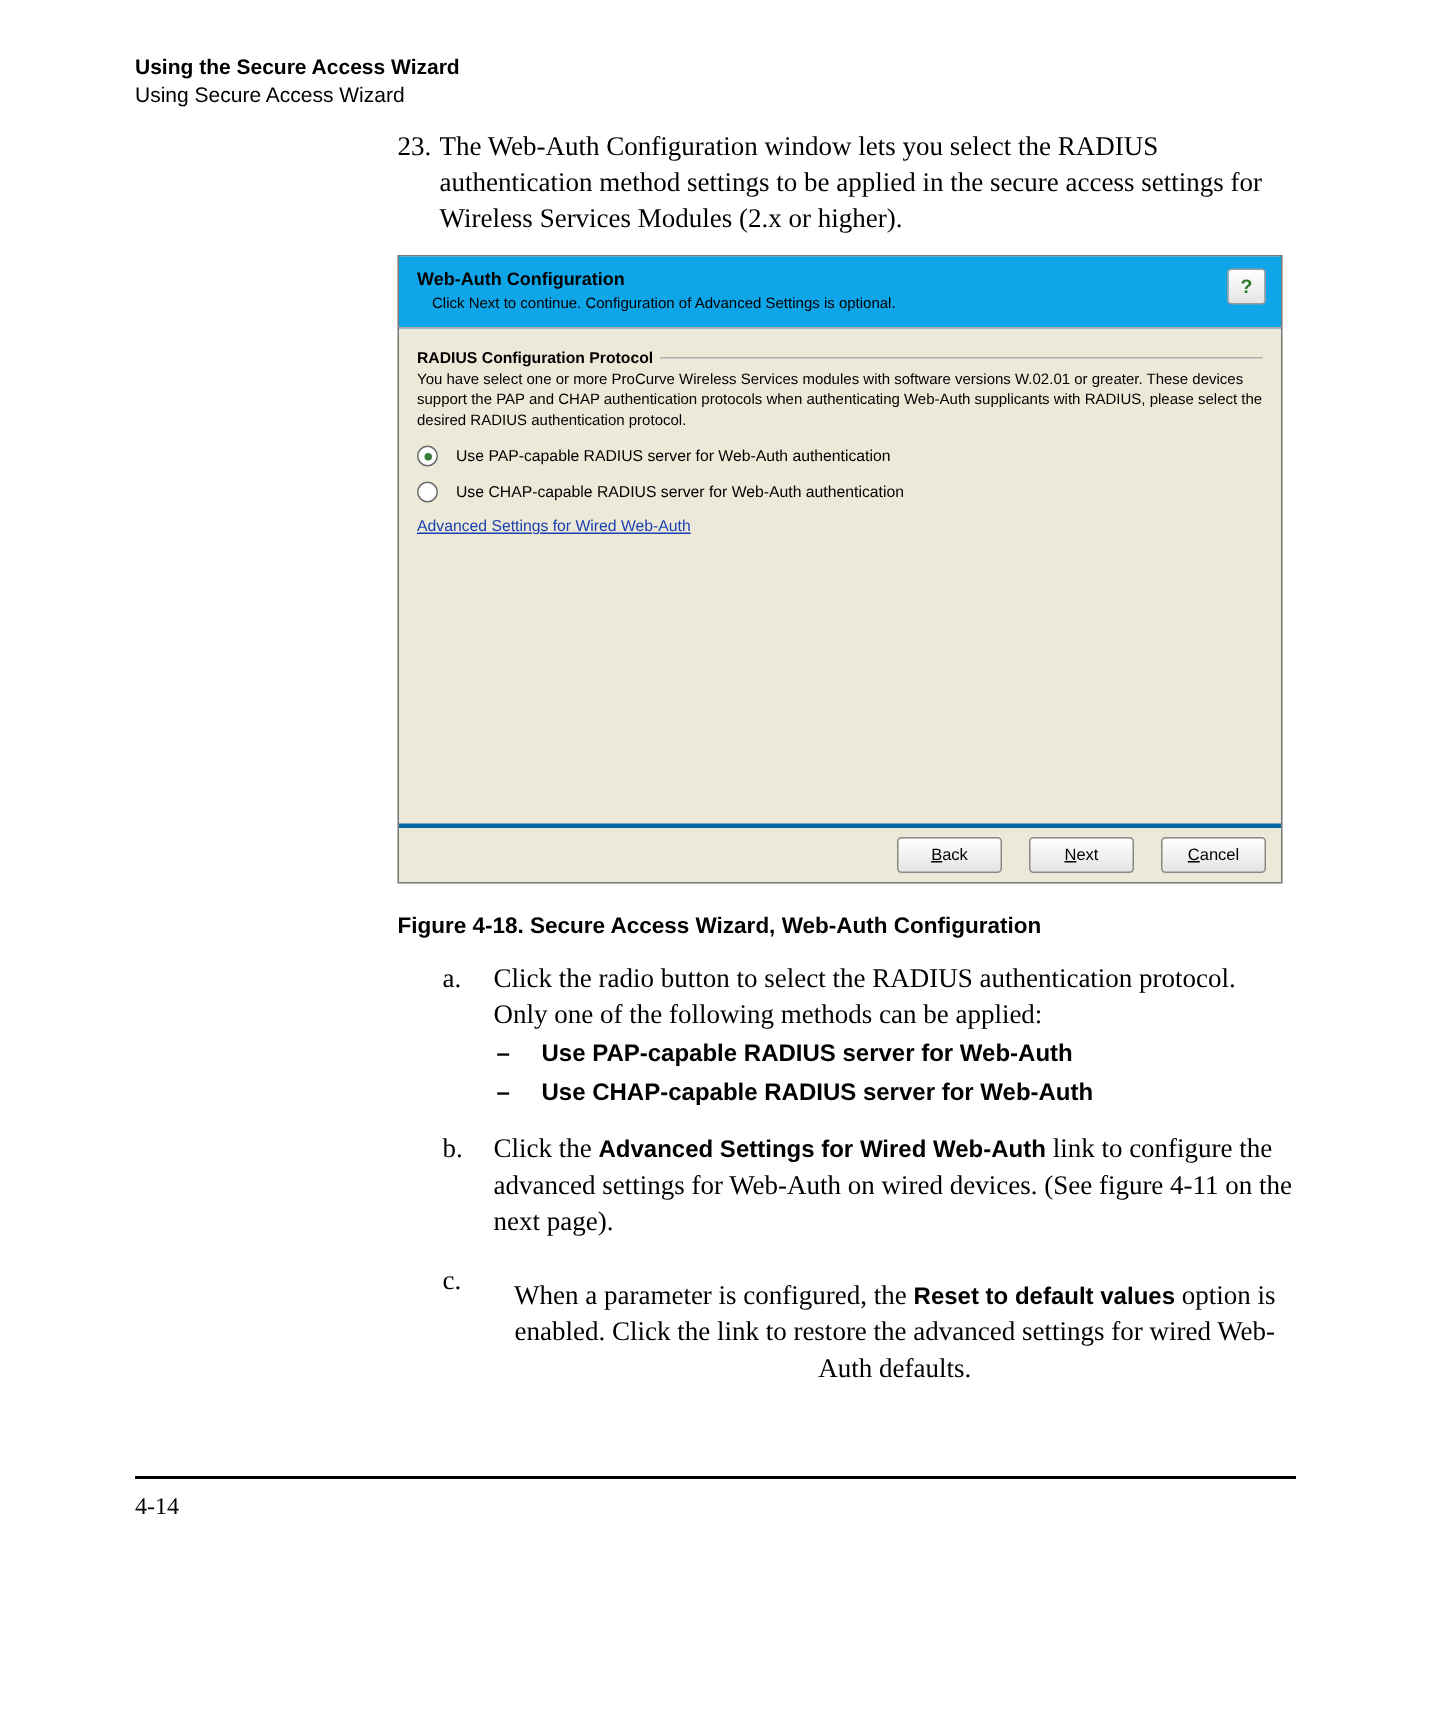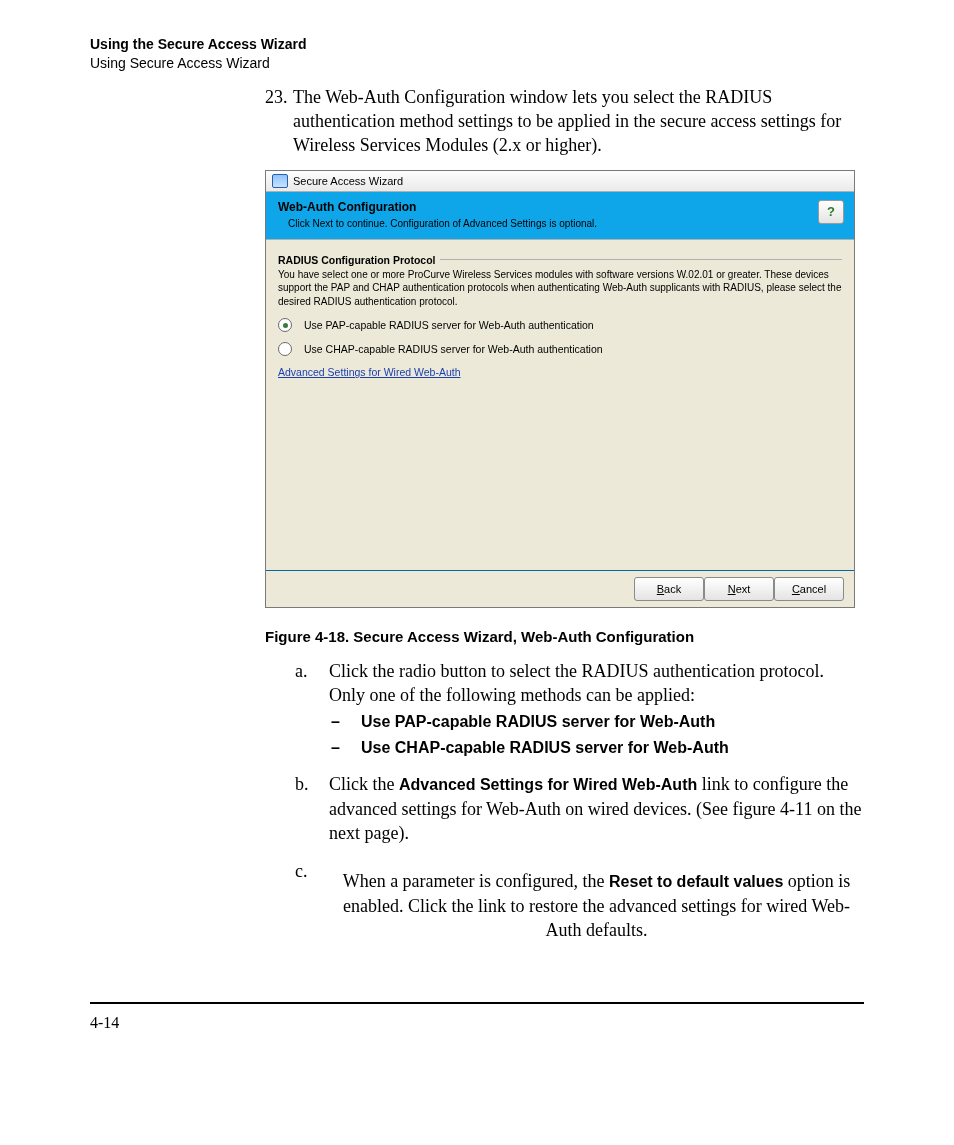--- a/index.html
+++ b/index.html
@@ -118,23 +118,23 @@
     background:#fff;display:inline-flex;align-items:center;justify-content:center;
     flex:0 0 12px;
   }
   .radio.checked::after{
     content:"";width:5px;height:5px;border-radius:50%;background:#3a7a3a;display:block;
   }
   .adv-link {
     color:#1a3fb0;text-decoration:underline;font-size:10.5px;margin-top:10px;display:inline-block;
   }
   .wizard .footer {
-    border-top:1px solid #0369a1;
+    border-top:3px solid #0369a1;
     padding:6px 10px;
-    display:flex;justify-content:flex-end;gap:0;
+    display:flex;justify-content:flex-end;gap:18px;
     background:#ece9d8;
   }
   .wbtn {
     width:68px;height:22px;border:1px solid #8a8a8a;border-radius:3px;
     background:linear-gradient(#fff,#e4e4e4);
     font-size:11px;display:flex;align-items:center;justify-content:center;
   }
   .wbtn .ul { text-decoration: underline; }
 
   .figure-caption {
@@ -195,24 +195,20 @@
     <div class="header-title">Using the Secure Access Wizard</div>
     <div class="header-sub">Using Secure Access Wizard</div>
   </div>
 
   <div class="numbered-para">
     <div class="num">23.</div>
     <div class="txt">The Web-Auth Configuration window lets you select the RADIUS authentication method settings to be applied in the secure access settings for Wireless Services Modules (2.x or higher).</div>
   </div>
 
   <div class="wizard">
-    <div class="titlebar">
-      <span class="mon-icon"></span>
-      <span>Secure Access Wizard</span>
-    </div>
     <div class="white-head">
       <div class="wh-title">Web-Auth Configuration</div>
       <div class="wh-sub">Click Next to continue. Configuration of Advanced Settings is optional.</div>
       <div class="help-btn">
         <span>?</span>
       </div>
     </div>
     <div class="body">
       <div class="groupbox">
         <span class="groupbox-title">RADIUS Configuration Protocol</span>

